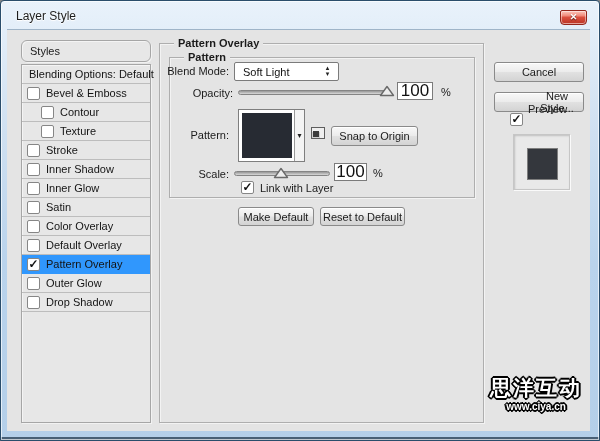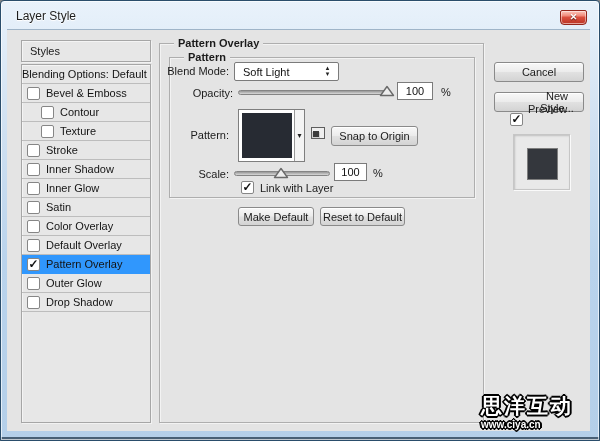--- a/index.html
+++ b/index.html
@@ -19,27 +19,27 @@
     border:1px solid #93251b; border-radius:0 0 4px 4px; border-top-left-radius:2px; border-top-right-radius:2px;
     background:linear-gradient(#fcc8bd, #ef8575 40%, #dd5140 45%, #c0392a 90%, #d96a55);
     color:#fff; font-size:9px; font-weight:bold; text-align:center; line-height:13px;
     text-shadow:0 1px 1px rgba(0,0,0,.6); box-shadow: inset 0 0 0 1px rgba(255,255,255,.45); cursor:pointer; }
   .client { position:absolute; left:6px; top:28px; width:583px; height:402px;
     background:#e4e4e4; border-top:1px solid #9fb4c8; }
 
   
   .panelbox { position:absolute; background:#e7e7e7; border:1px solid #a6a6a6;
     box-shadow: inset 1px 1px 0 #f4f4f4, 1px 1px 0 #f2f2f2; }
-  #styles-header { left:20px; top:39px; width:130px; height:22px; }
+  #styles-header { left:20px; top:39px; width:130px; height:22px;border-radius:6px; }
   #styles-header span { position:absolute; left:8px; top:4px; font-size:11px; color:#1b1b1b; }
   #styles-list { left:20px; top:63px; width:130px; height:359px; }
   .srow { position:relative; height:19px; border-bottom:1px solid #bdbdbd;
     display:flex; align-items:center; cursor:pointer; }
   .srow .row-label { font-size:11px; color:#141414; white-space:nowrap; }
-  .srow.nocb .row-label { }
+  .srow.nocb .row-label { margin-left:7px; }
   .cb { width:13px; height:13px; background:#fff; border:1px solid #868686; border-radius:2px;
     margin-left:5px; margin-right:6px; flex:0 0 auto;
     font-size:12px; line-height:11px; text-align:center; color:#101010; font-weight:bold; }
   .srow.indent .cb { margin-left:19px; }
   .srow.selected { background:var(--selection, #3097fd); border-bottom-color:var(--selection, #3097fd); }
 
   
   .fieldset { position:absolute; border:1px solid #aeaeae;
     box-shadow: inset 1px 1px 0 #f3f3f3, 1px 1px 0 #f3f3f3; }
   .legend { position:absolute; top:-7px; left:14px; padding:0 4px; background:#e4e4e4;
@@ -50,21 +50,21 @@
   .lbl { position:absolute; font-size:11px; color:#1b1b1b; text-align:right; white-space:nowrap; }
   .unit { position:absolute; font-size:11px; color:#1b1b1b; }
 
   .dropdown { position:absolute; left:233px; top:61px; width:105px; height:19px;
     background:#fff; border:1px solid #7b7b7b; border-radius:2px; cursor:pointer; }
   .dropdown .dd-text { position:absolute; left:8px; top:3px; font-size:11px; color:#111; }
   .stepper { position:absolute; right:6px; top:2px; width:9px; text-align:center;
     font-size:7px; line-height:6px; color:#222; }
 
   .valuebox { position:absolute; height:18px; background:#fff; border:1px solid #7b7b7b;
-    font-size:11px; color:#111; text-align:center; line-height:16px; }
+    font-size:17px; color:#111; text-align:center; line-height:16px; }
 
   .track { position:absolute; height:5px; background:linear-gradient(#969696,#d9d9d9);
     border:1px solid #848484; border-radius:3px; }
   .thumb { position:absolute; width:16px; height:12px; }
 
   .pattern-widget { position:absolute; left:237px; top:108px; width:67px; height:53px;
     background:#fff; border:1px solid #7e7e7e; cursor:pointer; }
   .pattern-swatch { position:absolute; left:3px; top:3px; width:50px; height:45px;
     background:var(--pattern_swatch, #272b33); }
   .pattern-arrow-strip { position:absolute; top:0; right:0; bottom:0; width:10px;
@@ -88,21 +88,21 @@
     border:1px solid #868686; border-radius:2px; font-size:12px; line-height:11px;
     text-align:center; color:#101010; font-weight:bold; cursor:pointer; }
   .check-label { position:absolute; font-size:11px; color:#1b1b1b; white-space:nowrap; }
 
   .preview-box { position:absolute; left:512px; top:133px; width:57px; height:56px;
     background:#e9e9e9; border:1px solid #c6c6c6;
     box-shadow: inset 1px 1px 2px rgba(0,0,0,.18), 1px 1px 0 #fafafa; }
   .preview-swatch { position:absolute; left:14px; top:14px; width:29px; height:30px;
     background:var(--preview_swatch, #34373d); box-shadow:0 0 0 1px #7d7d7d; }
 
-  .watermark { position:absolute; left:480px; top:394px; width:110px; text-align:left;
+  .watermark { position:absolute; left:480px; top:376px; width:110px; text-align:center;
     pointer-events:none; z-index:50; color:#fff; font-weight:bold;
     text-shadow:-2px 0 #000, 2px 0 #000, 0 -2px #000, 0 2px #000,
                 -1px -1px #000, 1px -1px #000, -1px 1px #000, 1px 1px #000; }
   .wm1 { font-size:21px; line-height:22px; letter-spacing:2px; }
   .wm2 { font-size:10px; line-height:15px; letter-spacing:0; }
 </style>
 </head>
 <body>
 
 <div id="win">

